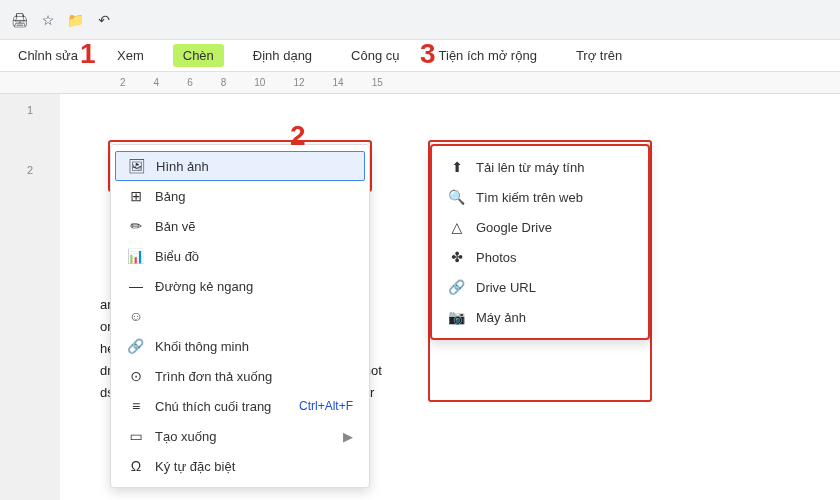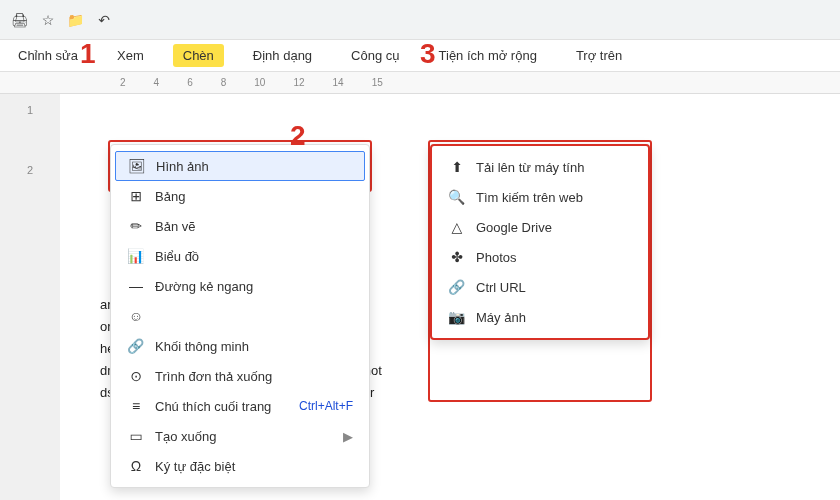--- a/index.html
+++ b/index.html
@@ -44,21 +44,21 @@
       gap: 19px;
     }
     .menubar-item {
       padding: 4px 10px;
       font-size: 13px;
       color: #333;
       cursor: pointer;
       border-radius: 3px;
     }
     .menubar-item.active {
-      background: #fde047;
+      background: #bef264;
     }
 
     
     .doc-area {
       position: relative;
       height: calc(500px - 72px);
       background: #f0f0f0;
       display: flex;
       align-items: flex-start;
       justify-content: center;
@@ -326,21 +326,21 @@
     <div class="menu-item">
       <span class="menu-icon">△</span>
       <span>Google Drive</span>
     </div>
     <div class="menu-item">
       <span class="menu-icon">✤</span>
       <span>Photos</span>
     </div>
     <div class="menu-item">
       <span class="menu-icon">🔗</span>
-      <span>Ctrl URL</span>
+      <span>Drive URL</span>
     </div>
     <div class="menu-item">
       <span class="menu-icon">📷</span>
       <span>Máy ảnh</span>
     </div>
   </div>
 
   <div class="red-box1"></div>
   <div class="red-box2"></div>
 

